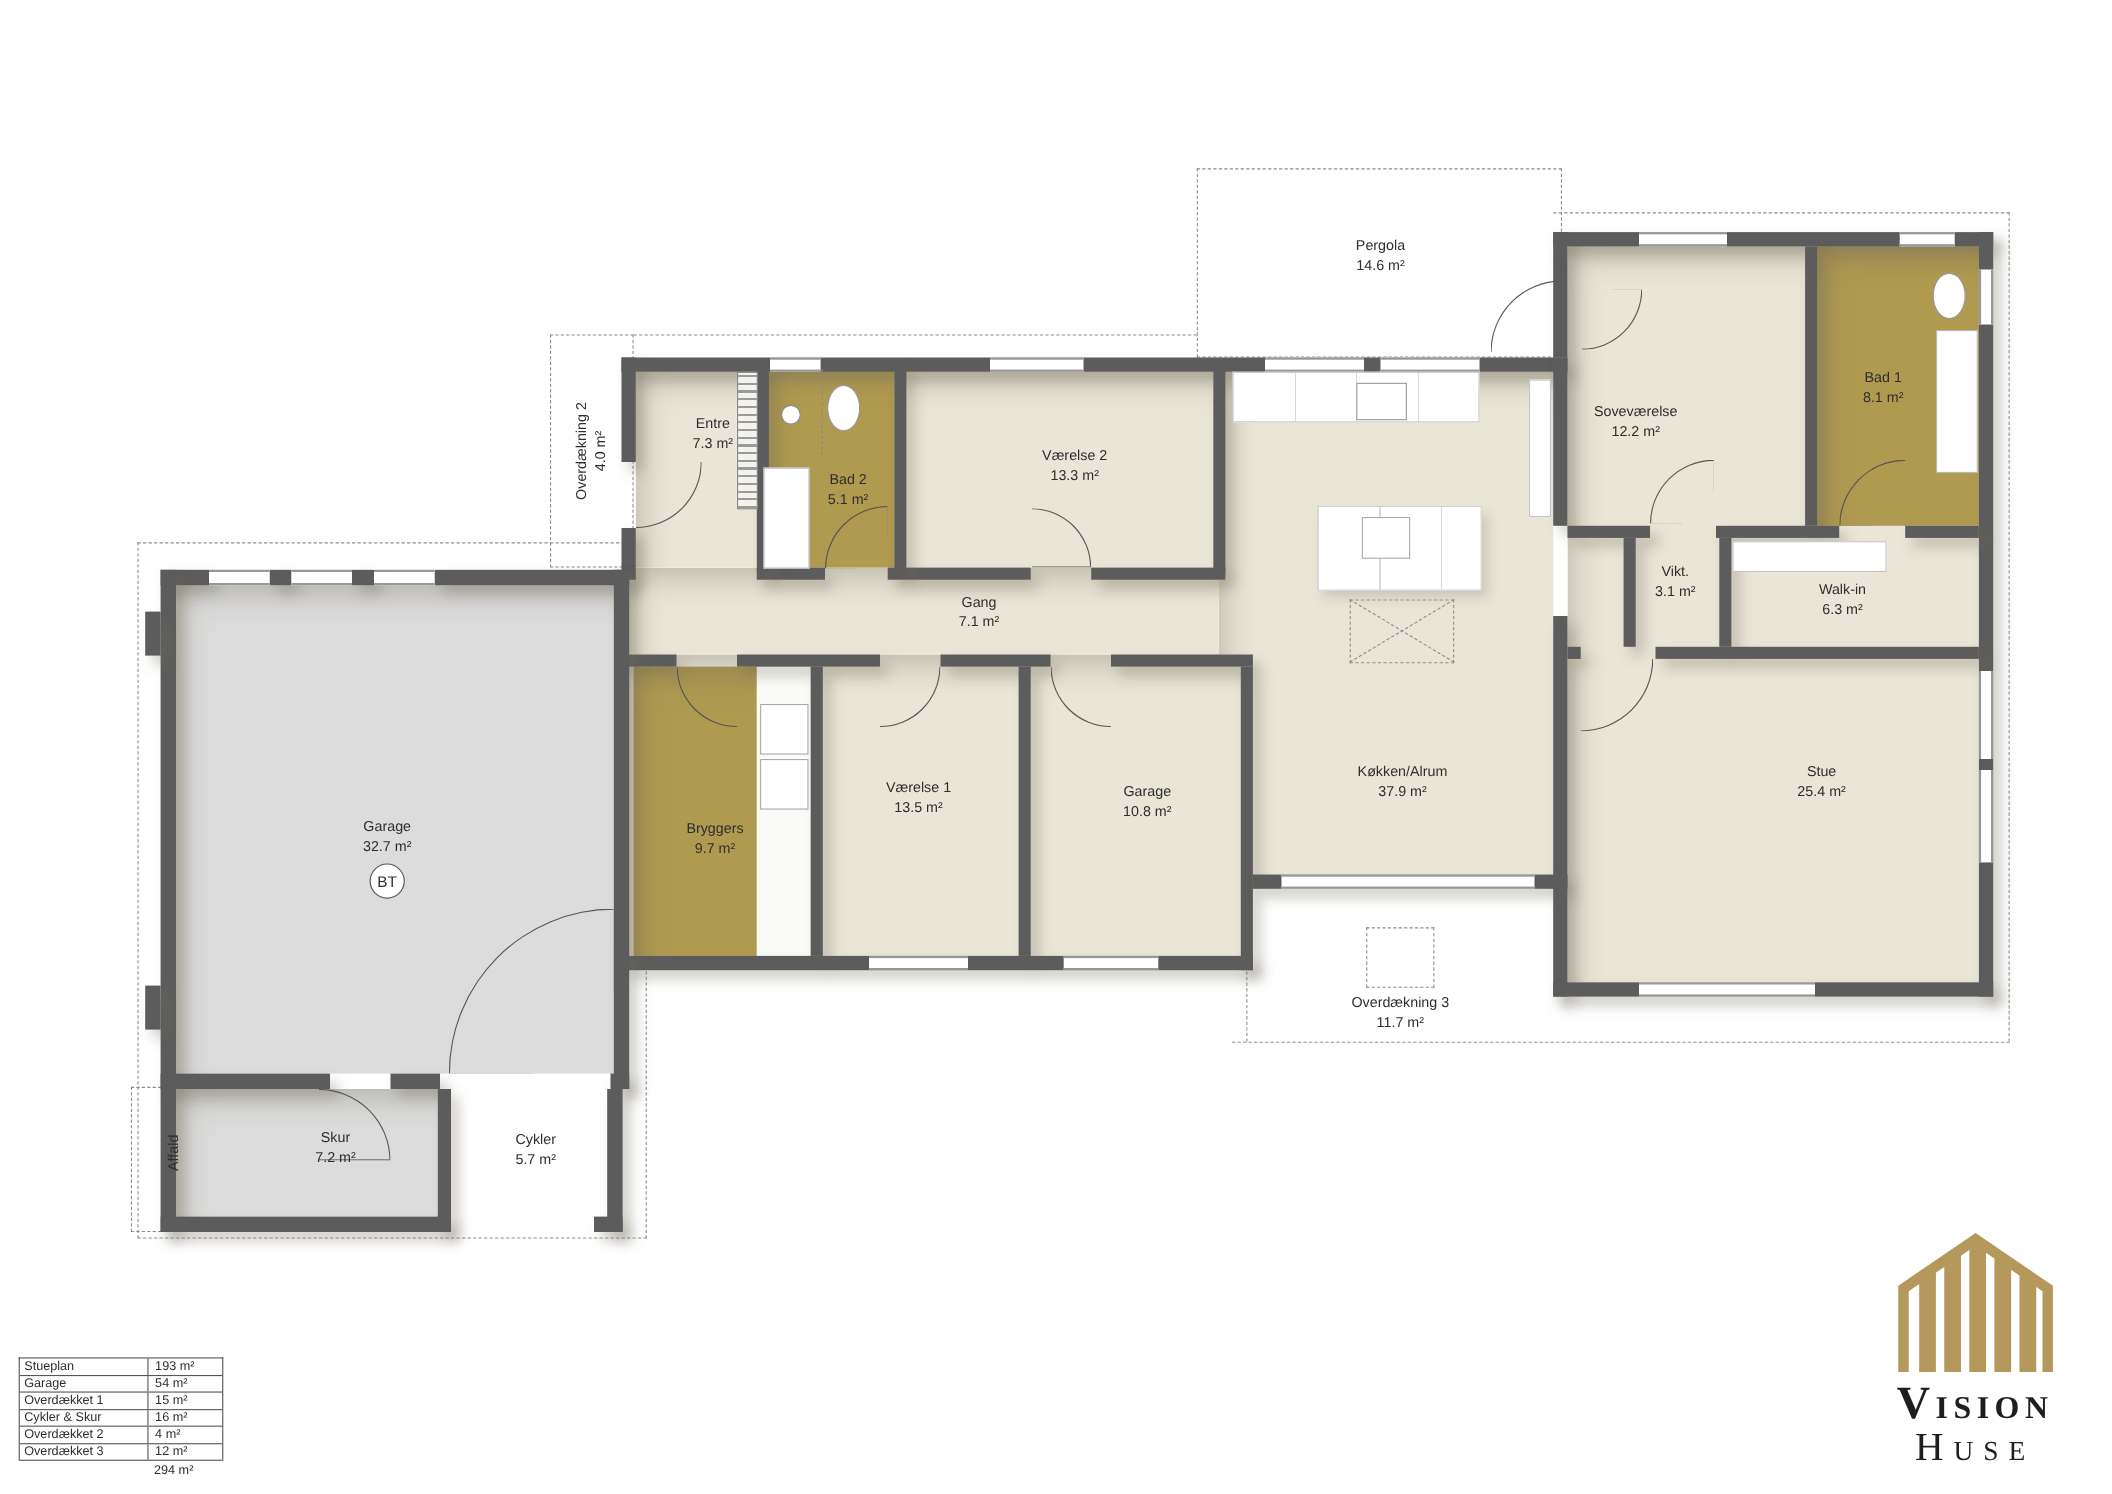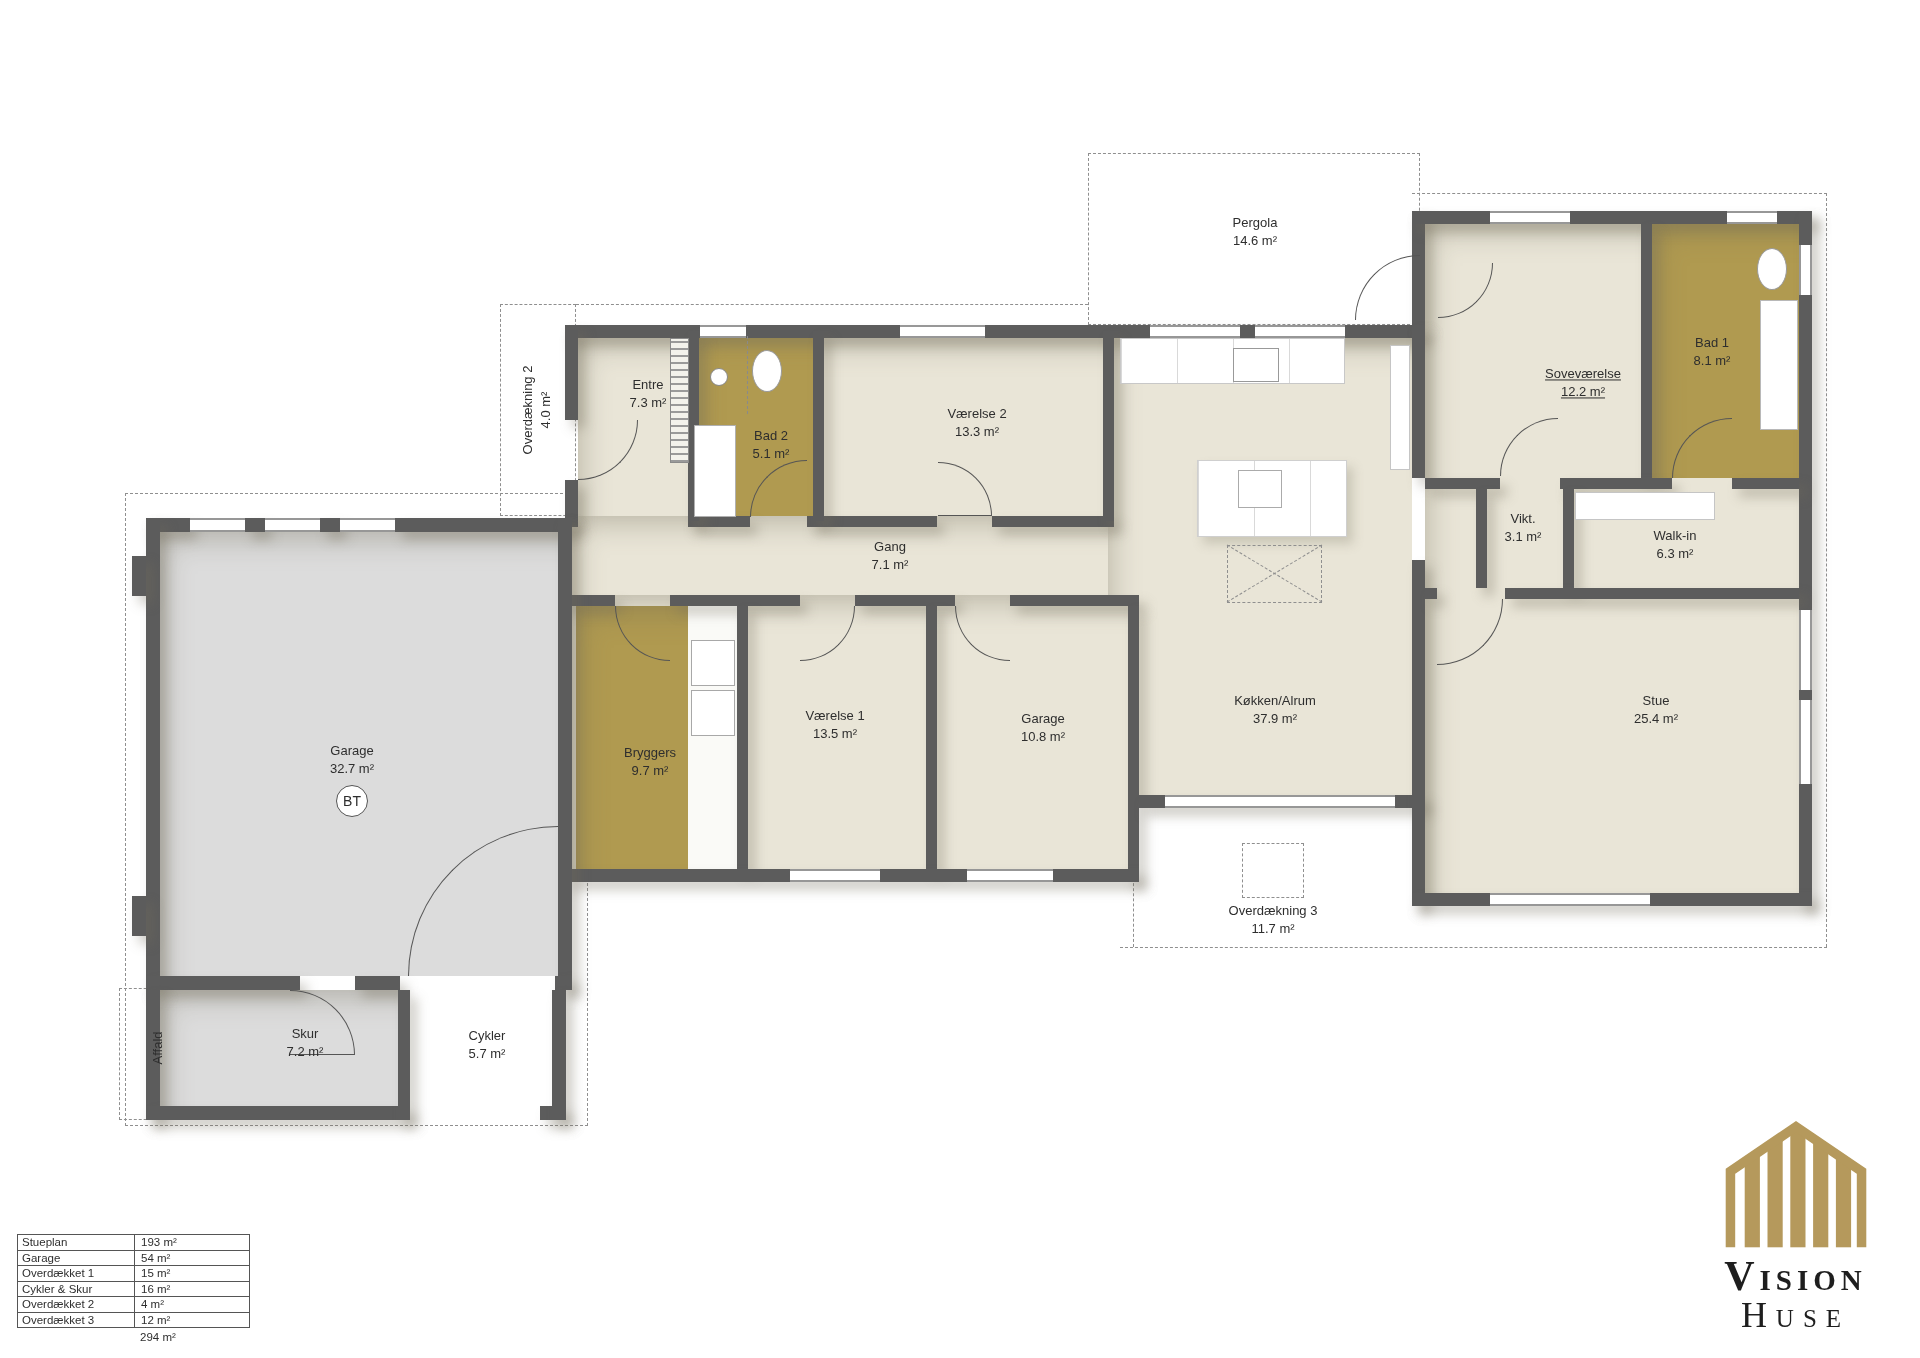--- a/index.html
+++ b/index.html
@@ -34,21 +34,21 @@
   
   .lbl{position:absolute;transform:translate(-50%,-50%);text-align:center;
        font-size:13px;line-height:1.35;white-space:nowrap;color:#2e2e2e;}
   .lbl.rot{transform:translate(-50%,-50%) rotate(-90deg);}
   .badge{position:absolute;width:32px;height:32px;border:1.5px solid #555;border-radius:50%;
          background:#fff;display:flex;align-items:center;justify-content:center;
          font-size:14px;color:#2e2e2e;}
   
   .tbl-head{position:absolute;left:17px;top:1165px;width:233px;height:52px;border:1px solid #555;
             display:flex;align-items:center;justify-content:center;font-size:15px;}
-  .tbl{position:absolute;left:17px;top:1234px;width:233px;border:1px solid #555;border-bottom:none;}
+  .tbl{position:absolute;left:17px;top:1234px;width:186px;border:1px solid #555;border-bottom:none;}
   .tr{display:flex;height:15.5px;border-bottom:1px solid #555;font-size:11.5px;line-height:14px;}
   .td1{width:117px;border-right:1px solid #555;padding:0 0 0 4px;}
   .td2{flex:1;padding:0 0 0 6px;}
   .tot{position:absolute;left:140px;top:1331px;font-size:11.5px;}
   
   .logo{position:absolute;left:1698px;top:1120px;width:195px;text-align:center;}
   .logo svg{display:block;margin:0 auto;}
   .logo-brand{font-family:"Liberation Serif",serif;font-variant:small-caps;font-weight:600;
               font-size:42px;letter-spacing:5px;color:#1e1e1e;line-height:1.0;margin-top:2px;}
   .logo-suffix{font-family:"Liberation Serif",serif;font-variant:small-caps;font-weight:500;
@@ -191,21 +191,21 @@
   <span class="lbl" style="left:890px;top:556px;text-align:center;">
     <span>Gang</span><br><span>7.1 m²</span></span>
   <span class="lbl" style="left:650px;top:762px;">
     <span>Bryggers</span><br><span>9.7 m²</span></span>
   <span class="lbl" style="left:835px;top:725px;">
     <span>Værelse 1</span><br><span>13.5 m²</span></span>
   <span class="lbl" style="left:1043px;top:728px;">
     <span>Garage</span><br><span>10.8 m²</span></span>
   <span class="lbl" style="left:1275px;top:710px;">
     <span>Køkken/Alrum</span><br><span>37.9 m²</span></span>
-  <span class="lbl" style="left:1583px;top:383px;text-decoration:underline;">
+  <span class="lbl" style="left:1487px;top:383px;">
     <span>Soveværelse</span><br><span>12.2 m²</span></span>
   <span class="lbl" style="left:1712px;top:352px;">
     <span>Bad 1</span><br><span>8.1 m²</span></span>
   <span class="lbl" style="left:1523px;top:528px;">
     <span>Vikt.</span><br><span>3.1 m²</span></span>
   <span class="lbl" style="left:1675px;top:545px;">
     <span>Walk-in</span><br><span>6.3 m²</span></span>
   <span class="lbl" style="left:1608px;top:710px;margin-left:48px;">
     <span>Stue</span><br><span>25.4 m²</span></span>
   <span class="lbl" style="left:352px;top:760px;">

